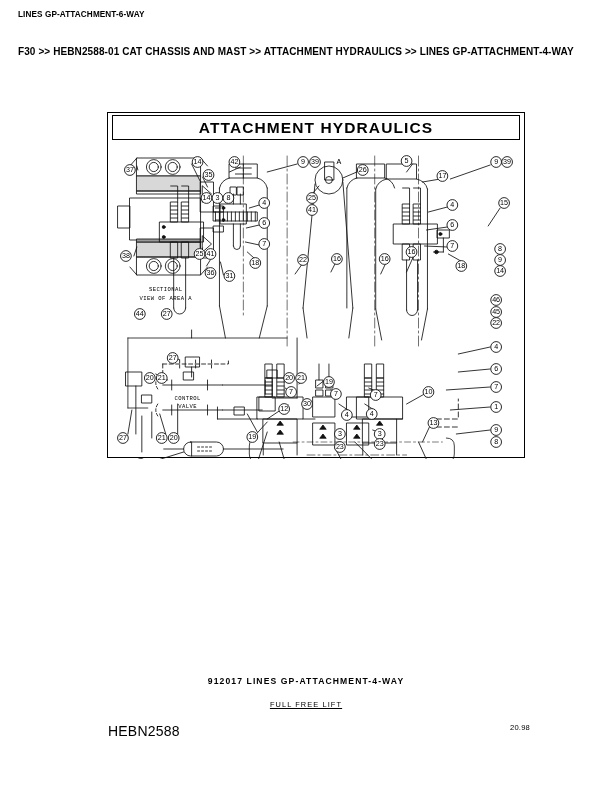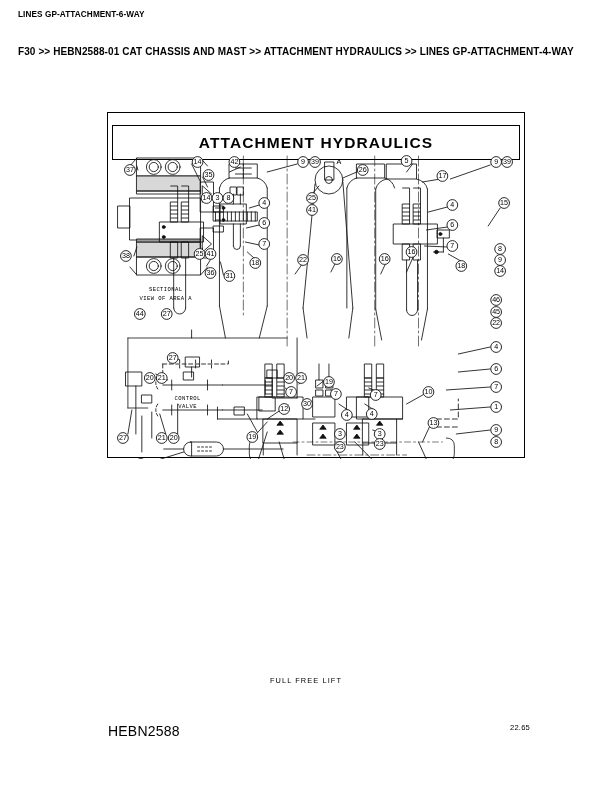--- a/index.html
+++ b/index.html
@@ -7,35 +7,35 @@
        font-family:"Liberation Sans",sans-serif;color:#000;
        -webkit-font-smoothing:none;}
 
   
   #page-title{position:absolute;left:18px;top:10px;font-size:8.2px;font-weight:bold;letter-spacing:.1px;}
   #breadcrumb{position:absolute;left:18px;top:46px;font-size:10px;font-weight:bold;letter-spacing:.1px;white-space:nowrap;}
 
   
   #figure{position:absolute;left:107px;top:112px;width:418px;height:346px;
           border:1.6px solid #000;background:#fff;box-sizing:border-box;}
-  #banner{position:absolute;left:4px;top:12px;width:calc(100% - 8px);height:35px;
+  #banner{position:absolute;left:4px;top:2px;width:calc(100% - 8px);height:25px;
           border:1.3px solid #000;box-sizing:border-box;display:flex;
           align-items:center;justify-content:center;}
   #banner span{font-size:15.5px;font-weight:bold;letter-spacing:1.1px;
                font-family:"Liberation Sans",sans-serif;}
 
   
   #canvas{position:absolute;left:0;top:29px;width:100%;height:317px;}
   #canvas svg{display:block;width:100%;height:100%;}
 
   
   #caption{position:absolute;left:0;top:676px;width:612px;text-align:center;}
   #caption .c1{font-size:8.6px;font-weight:bold;letter-spacing:1.1px;
                font-family:"Liberation Sans",sans-serif;}
-  #caption .c2{font-size:7.4px;letter-spacing:1.1px;margin-top:0;}
+  #caption .c2{font-size:7.4px;letter-spacing:1.1px;margin-top:14px;text-decoration:underline;}
 
   #footer-left{position:absolute;left:108px;top:723px;font-size:14px;letter-spacing:.2px;}
   #footer-right{position:absolute;left:510px;top:723px;font-size:7.6px;letter-spacing:.2px;}
 
   text{font-family:"Liberation Sans",sans-serif;}
   .cn{font-size:7.2px;text-anchor:middle;dominant-baseline:central;}
   .lbl{font-family:"Liberation Mono",monospace;font-size:5.6px;text-anchor:middle;
        dominant-baseline:central;letter-spacing:.4px;}
   .lblA{font-family:"Liberation Mono",monospace;font-size:8px;text-anchor:middle;
         dominant-baseline:central;}
@@ -624,17 +624,18 @@
           <g>
             <circle cx="322" cy="348" r="5.4" fill="#fff" stroke="#111" stroke-width="0.9"></circle>
             <text class="cn" x="322" y="348.3">28</text>
           </g>
         </g>
     </svg>
   </div>
 </div>
 
 <div id="caption">
+  <div class="c1">912017 LINES GP-ATTACHMENT-4-WAY</div>
   <div class="c2">FULL FREE LIFT</div>
 </div>
 
 <div id="footer-left">HEBN2588</div>
-<div id="footer-right">22.65</div>
+<div id="footer-right">20.98</div>
 
 </body></html>

